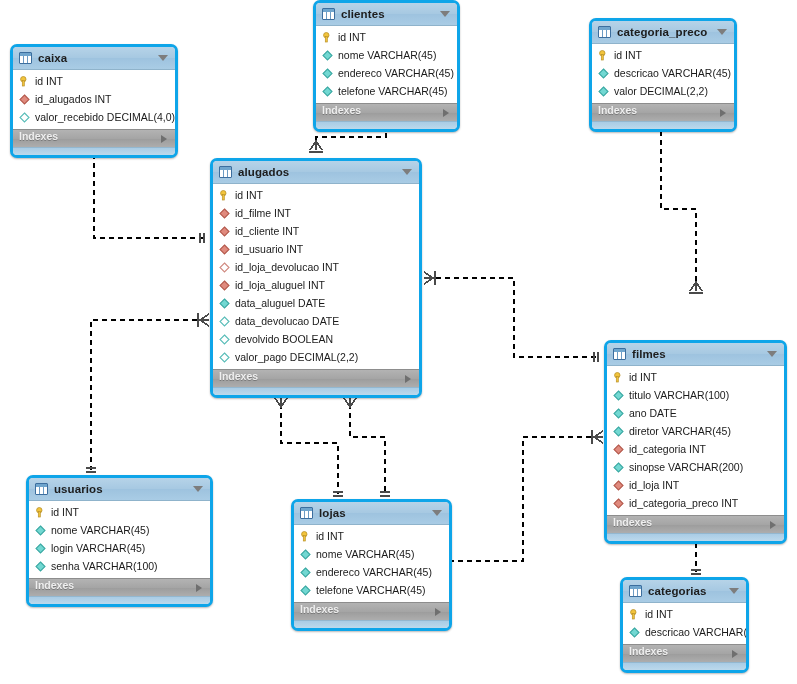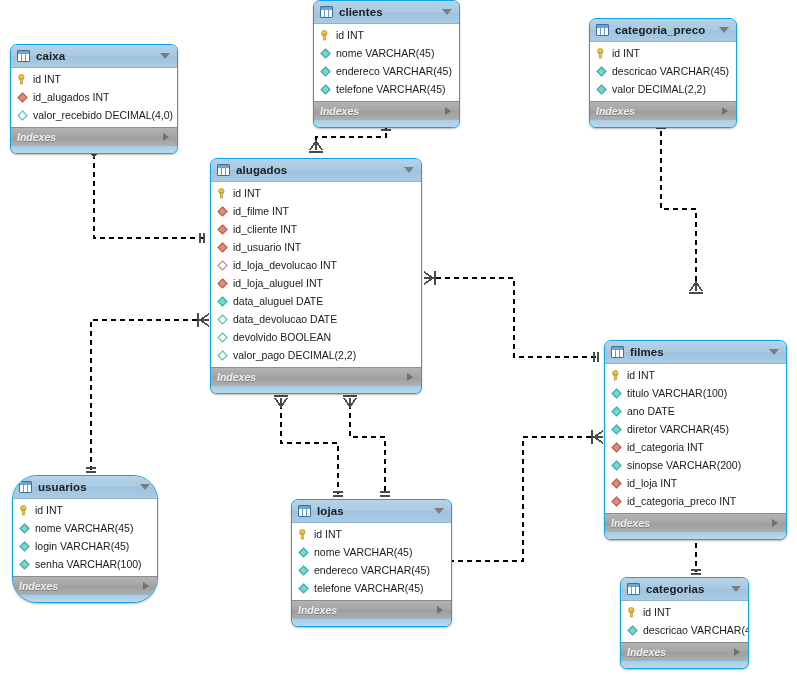--- a/index.html
+++ b/index.html
@@ -13,21 +13,21 @@
   }
   #canvas{position:absolute;inset:0;}
   svg.links{position:absolute;left:0;top:0;width:797px;height:684px;pointer-events:none;}
 
   
   .tbl{
     position:absolute;
     box-sizing:border-box;
     border-radius:7px;
     background:#e5e5e5;
-    border:1px solid #0ea5e9;
+    border:3px solid #0ea5e9;
     box-shadow:0 1px 2px rgba(0,0,0,.28);
     overflow:hidden;
   }
   .tbl .hdr{
     height:22px;
     display:flex;align-items:center;
     padding:0 6px;
     background:linear-gradient(to bottom,#b6d3e8 0%,#a7c9e2 48%,#9ec3df 52%,#a9cce5 100%);
     border-bottom:1px solid #8fb3cb;
     position:relative;
@@ -62,26 +62,25 @@
     border-top:6px solid #7d7d7d;
   }
   .cols{background:#fff;padding:2px 0 3px 0;}
   .col{
     height:18px;display:flex;align-items:center;
     padding-left:6px;font-size:10.5px;color:#1a1a1a;white-space:nowrap;
   }
   .col .g{flex:0 0 auto;margin-right:5px;display:block;}
   .ftr{
     height:17px;
-    display:flex;align-items:center;
+    display:flex;align-items:flex-start;
     padding:0 6px;
     background:linear-gradient(to bottom,#b3b3b3 0%,#a5a5a5 50%,#9c9c9c 51%,#adadad 100%);
     border-top:1px solid #8d8d8d;
     position:relative;
-    font-style:italic;
   }
   .ftr .ftxt{font-size:10.5px;color:#efefef;font-weight:bold;text-shadow:0 1px 0 rgba(0,0,0,.25);}
   .ftr .ftri{
     position:absolute;right:8px;top:50%;margin-top:-4px;
     width:0;height:0;
     border-top:4.5px solid transparent;
     border-bottom:4.5px solid transparent;
     border-left:6px solid #6f6f6f;
   }
   .strip{
@@ -448,21 +447,21 @@
             </svg>
             <span>id_categoria_preco INT</span>
           </div>
         </div>
         <div class="ftr">
           <span class="ftxt">Indexes</span>
           <span class="ftri"></span>
         </div>
         <div class="strip"></div>
       </div>
-      <div class="tbl" style="left: 12px; top: 475px; width: 146px; border-radius: 25px;">
+      <div class="tbl" style="left: 26px; top: 475px; width: 187px;">
         <div class="hdr">
           <span class="tico"></span>
           <span class="tname">usuarios</span>
           <span class="caret"></span>
         </div>
         <div class="cols">
           <div class="col">
             <svg width="11" height="11" viewBox="0 0 11 11" class="g">
               <circle cx="4.3" cy="3.2" r="2.7" fill="#f2c43c" stroke="#b9922a" stroke-width=".8"></circle>
               <rect x="3.3" y="4.4" width="2" height="5.6" fill="#f2c43c" stroke="#b9922a" stroke-width=".7"></rect>

